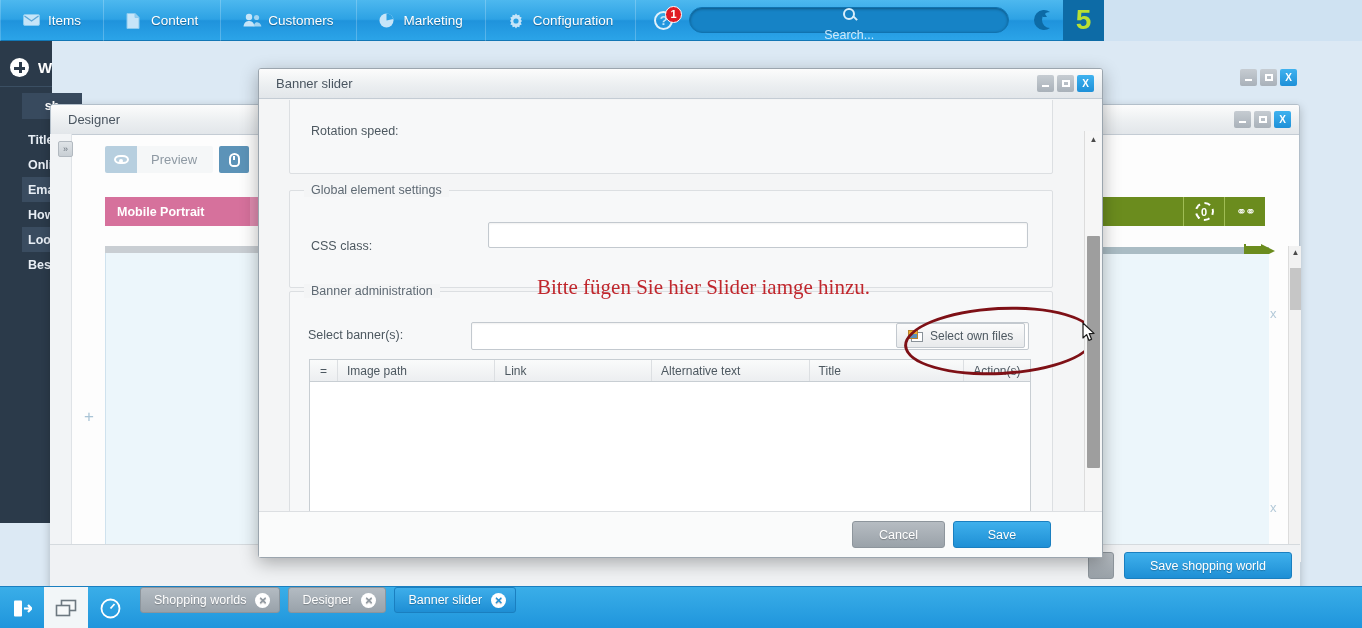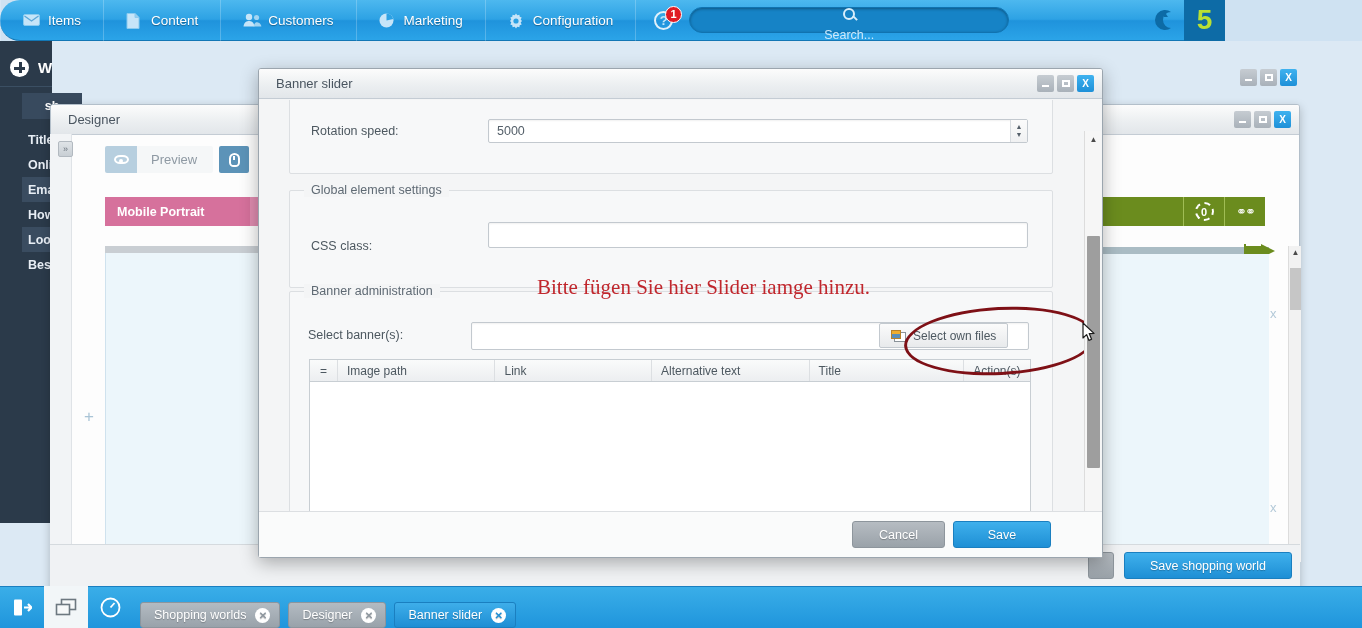--- a/index.html
+++ b/index.html
@@ -8,24 +8,24 @@
     width: 1362px; height: 628px;
     overflow: hidden;
     font-family: "Liberation Sans", sans-serif;
     font-size: 12px;
     background: #cfe2f2;
   }
   #root { position: relative; width: 1362px; height: 628px; }
 
   
   .topbar {
-    position: absolute; left: 0; top: 0; width: 1225px; height: 41px;
+    position: absolute; left: 0; top: 0; width: 1104px; height: 41px;
     background: linear-gradient(to bottom, #4db8ef 0%, #2da2e4 48%, #1f93dc 52%, #2ba4e8 100%);
     border-bottom: 1px solid #1277b5;
-    display: flex; align-items: center; border-radius: 20px;
+    display: flex; align-items: center;
   }
   .nav-item {
     display: flex; align-items: center; gap: 8px;
     height: 41px; padding: 0 22px;
     color: #ffffff; font-size: 13.5px;
     text-shadow: 0 1px 1px rgba(0,0,0,.35);
     border-right: 1px solid rgba(255,255,255,.22);
     cursor: pointer;
   }
   .nav-item:first-child { border-left: 1px solid rgba(255,255,255,.18); }
@@ -331,21 +331,21 @@
   .cursor-arrow {
     position: absolute; width: 0; height: 0; pointer-events:none;
     z-index: 500;
   }
 
   
   .taskbar {
     position: absolute; left: 0; bottom: 0; width: 1362px; height: 42px;
     background: linear-gradient(to bottom,#3aaee8 0%, #1f95dc 100%);
     border-top: 1px solid #1a7fc0;
-    display: flex; align-items: flex-end;
+    display: flex; align-items: flex-start;
   }
   .tb-ico {
     width: 44px; height: 42px; display:flex;align-items:center;justify-content:center; cursor:pointer;
   }
   .tb-ico.alt { background: #f2f6f8; }
   .tb-task {
     height: 26px; border-radius: 3px; margin-left: 8px;
     display: flex; align-items: center; gap: 9px; padding: 0 9px 0 13px;
     color: #fff; font-size: 12.5px; cursor: pointer;
     background: linear-gradient(to bottom,#b3bbc2,#99a2aa);
@@ -548,45 +548,38 @@
             <span class="sq"></span>
           </span>
         <span class="wbtn close">X</span>
       </span>
     </div>
 
     <div class="modal-body">
 
       <div class="fs" style="left:30px; top:-22px; width:764px; height:96px;"></div>
       <div class="row-label" style="left:52px; top:24px;">Rotation speed:</div>
-      <div class="inp" style="left:229px; top:19px; width:540px;">
-        <span>5000</span>
-        <span class="spin">
-          <span>▲</span>
-          <span>▼</span>
-        </span>
-      </div>
 
       <div class="fs" style="left:30px; top:90px; width:764px; height:98px;">
         <span class="fs-legend">Global element settings</span>
       </div>
       <div class="row-label" style="left:52px; top:139px;">CSS class:</div>
       <div class="inp" style="left:229px; top:122px; width:540px; height:26px;">
         <span></span>
       </div>
       <div class="hint" style="left:231px; top:192px;">Multiple classes can be added by separating them with a whitespace.</div>
 
       <div class="fs" style="left:30px; top:191px; width:764px; height:232px;">
         <span class="fs-legend">Banner administration</span>
       </div>
       <div class="row-label" style="left:49px; top:228px;">Select banner(s):</div>
       <div class="inp" style="left:212px; top:222px; width:558px; height:28px;">
         <span></span>
       </div>
-      <div class="btn-file" style="left:620px; top:223px;">
+      <div class="btn-file" style="left:637px; top:223px;">
         <span class="file-ico">
           <span class="b"></span>
             <span class="f"></span>
             <span class="g"></span>
         </span>
         <span>Select own files</span>
       </div>
 
       <div class="tbl" style="left:50px; top:259px; width:722px; height:164px;">
         <div class="tbl-head">

